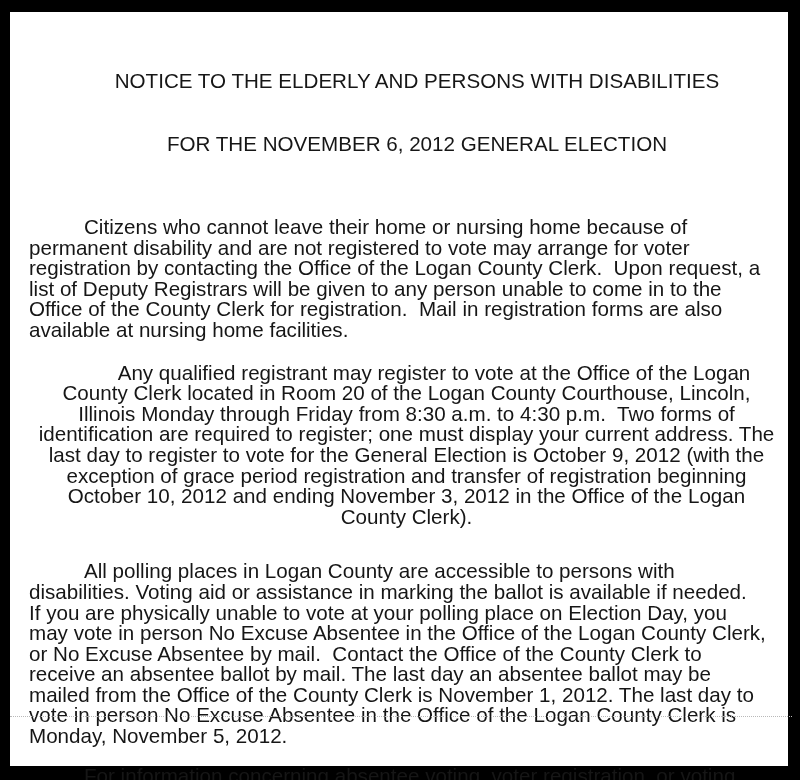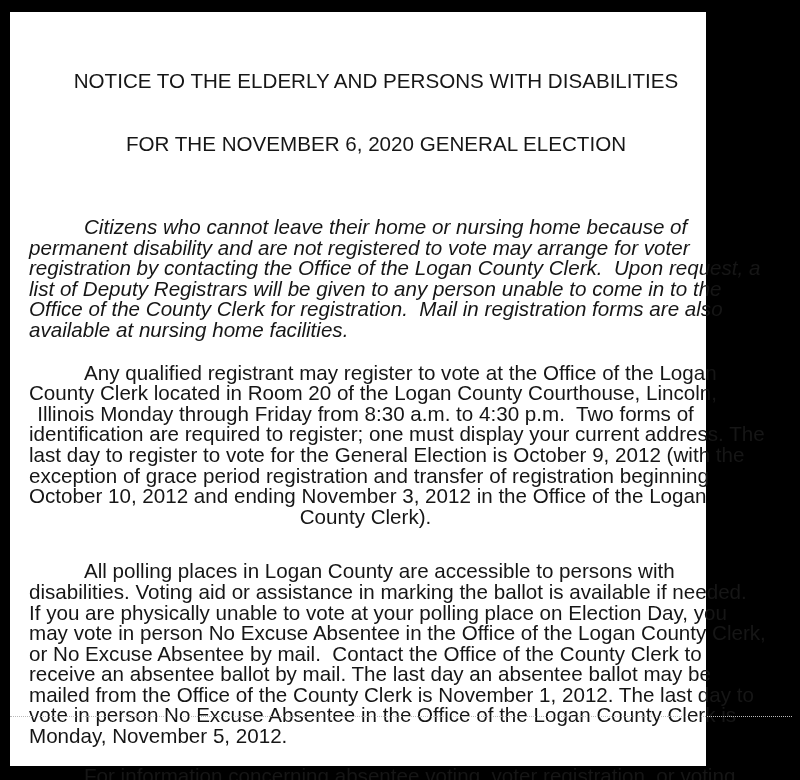--- a/index.html
+++ b/index.html
@@ -10,21 +10,21 @@
     width: 800px;
     height: 780px;
     background: #000000;
     position: relative;
     overflow: hidden;
   }
   .page {
     position: absolute;
     left: 10px;
     top: 12px;
-    width: 696px;
+    width: 778px;
     height: 754px;
     background: #ffffff;
     box-sizing: border-box;
     padding: 16px 4px 0 19px;
     font-family: "Liberation Sans", "DejaVu Sans", sans-serif;
     color: #161616;
   }
   .title {
     font-size: 20.6px;
     line-height: 21px;
@@ -32,41 +32,41 @@
     padding-left: 21px;
     white-space: pre;
   }
   .para {
     font-size: 20.6px;
     line-height: 20.6px;
     white-space: pre;
     text-indent: 55px;
     margin: 0;
   }
-  .p1 { margin-top: 21px; font-style: italic; }
+  .p1 { margin-top: 21px; }
   .p2 { margin-top: 22px; text-align: center; }
   .p3 { margin-top: 34px; }
   .p4 { margin-top: 19px; }
   .artifact-line {
     position: absolute;
     left: 10px;
     right: 8px;
     top: 716px;
     height: 0;
     border-top: 1px dotted #b9b9b9;
   }
 </style>
 </head>
 <body>
 
 <div class="page">
 
   <div class="title">
     <div>NOTICE TO THE ELDERLY AND PERSONS WITH DISABILITIES</div>
-    <div>FOR THE NOVEMBER 6, 2020 GENERAL ELECTION</div>
+    <div>FOR THE NOVEMBER 6, 2012 GENERAL ELECTION</div>
   </div>
 
   <p class="para p1">Citizens who cannot leave their home or nursing home because of
 permanent disability and are not registered to vote may arrange for voter
 registration by contacting the Office of the Logan County Clerk.  Upon request, a
 list of Deputy Registrars will be given to any person unable to come in to the
 Office of the County Clerk for registration.  Mail in registration forms are also
 available at nursing home facilities.</p>
 
   <p class="para p2">Any qualified registrant may register to vote at the Office of the Logan

